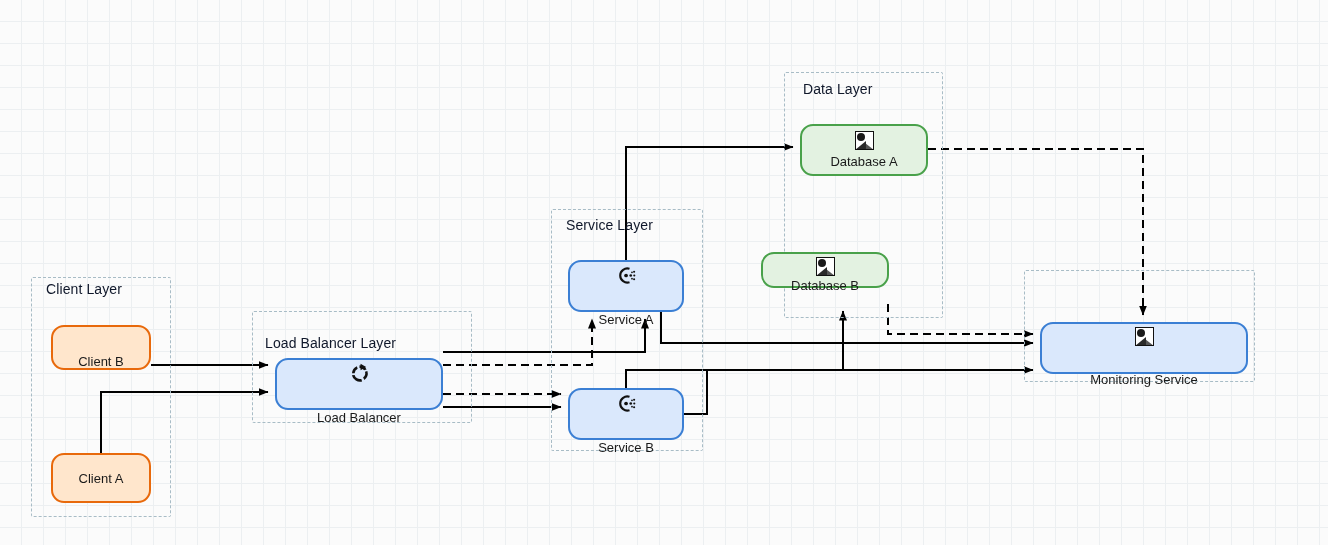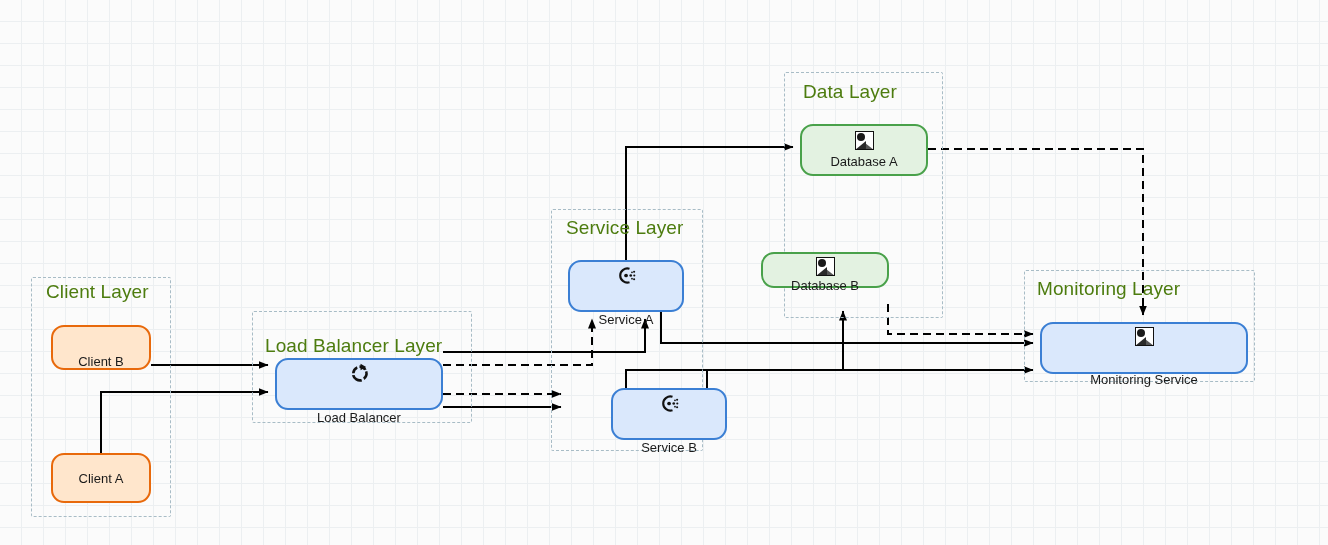--- a/index.html
+++ b/index.html
@@ -18,22 +18,22 @@
 
   .layer{
     position:absolute;
     border:1.5px dashed #a8bcc6;
     border-radius:2px;
     background:transparent;
     box-sizing:border-box;
   }
   .layer-title{
     position:absolute;
-    font-size:19px;
-    color:#4d7c0f;
+    font-size:14px;
+    color:#0f172a;
     white-space:nowrap;
     letter-spacing:0.1px;
   }
 
   .node{
     position:absolute;
     box-sizing:border-box;
     border-radius:13px;
     border-width:2px;
     border-style:solid;
@@ -120,21 +120,20 @@
   <div class="layer" style="left:252px;top:311px;width:220px;height:112px;"></div>
   <div class="layer-title" style="left:265px;top:314px;margin-top:21px;">Load Balancer Layer</div>
 
   <div class="layer" style="left:551px;top:209px;width:152px;height:242px;"></div>
   <div class="layer-title" style="left:566px;top:217px;">Service Layer</div>
 
   <div class="layer" style="left:784px;top:72px;width:159px;height:246px;"></div>
   <div class="layer-title" style="left:803px;top:81px;">Data Layer</div>
 
   <div class="layer" style="left:1024px;top:270px;width:231px;height:112px;"></div>
-  <div class="layer-title" style="left:1037px;top:278px;">Monitoring Layer</div>
 
   <div class="node n-orange" style="left:51px;top:325px;width:100px;height:45px;justify-content:flex-end;padding-top:4px;">
     <span class="nlabel">Client B</span>
   </div>
 
   <div class="node n-orange" style="left:51px;top:453px;width:100px;height:50px;justify-content:center;padding-top:0;">
     <span class="nlabel">Client A</span>
   </div>
 
   <div class="node n-blue" style="left:275px;top:358px;width:168px;height:52px;">
@@ -159,21 +158,21 @@
         <circle cx="21.6" cy="6.7" r="1.2" fill="#111"></circle>
         <circle cx="21.8" cy="11" r="1.2" fill="#111"></circle>
         <circle cx="21.6" cy="15.3" r="1.2" fill="#111"></circle>
         <circle cx="19.2" cy="7.4" r="1" fill="#111"></circle>
         <circle cx="19.2" cy="14.6" r="1" fill="#111"></circle>
       </svg>
     </span>
     <span class="nlabel">Service A</span>
   </div>
 
-  <div class="node n-blue" style="left:568px;top:388px;width:116px;height:52px;margin-left:43px;">
+  <div class="node n-blue" style="left:568px;top:388px;width:116px;height:52px;">
     <span class="nicon">
       <svg width="23" height="21" viewBox="0 0 26 22">
         <path fill="none" stroke="#111" stroke-width="2.4" d="M16.4 3.4a8 8 0 1 0 0 15.2"></path>
         <circle cx="12.5" cy="11" r="2.1" fill="#111"></circle>
         <circle cx="17.8" cy="11" r="1.5" fill="#111"></circle>
         <circle cx="21.6" cy="6.7" r="1.2" fill="#111"></circle>
         <circle cx="21.8" cy="11" r="1.2" fill="#111"></circle>
         <circle cx="21.6" cy="15.3" r="1.2" fill="#111"></circle>
         <circle cx="19.2" cy="7.4" r="1" fill="#111"></circle>
         <circle cx="19.2" cy="14.6" r="1" fill="#111"></circle>

